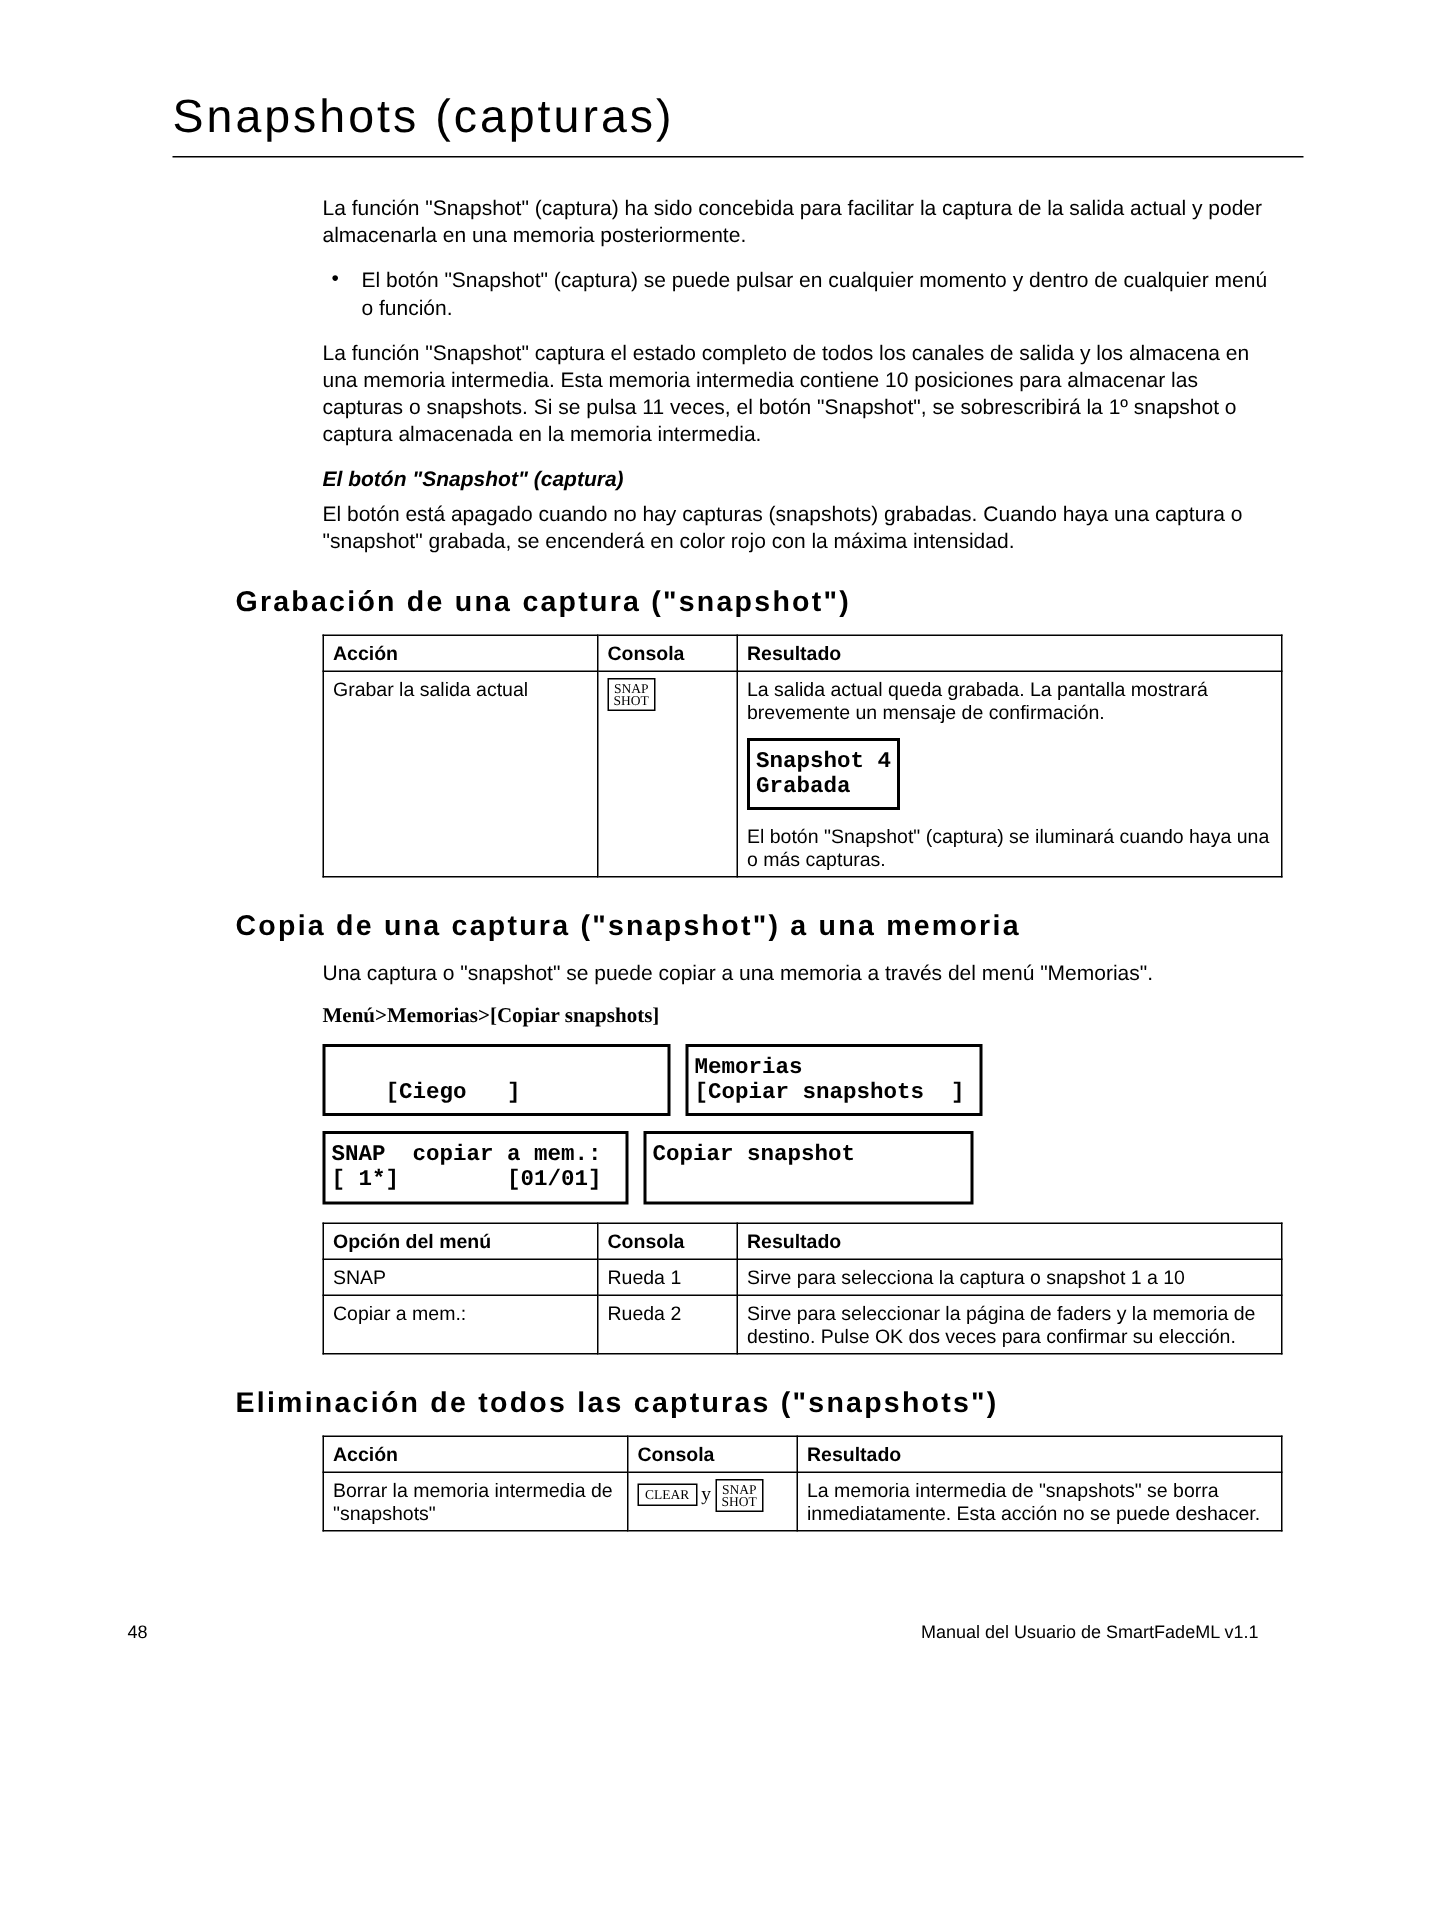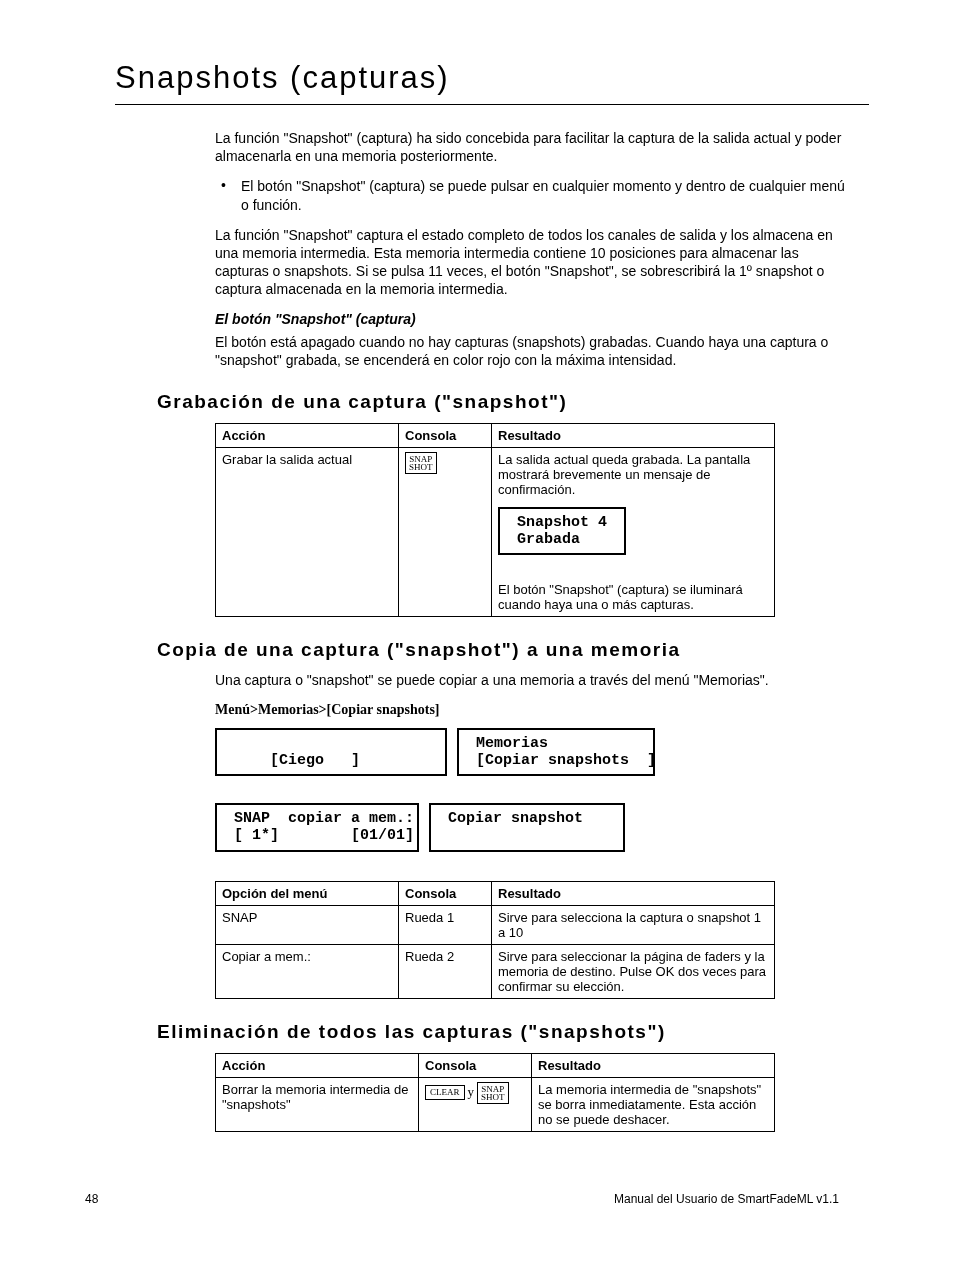--- a/index.html
+++ b/index.html
@@ -57,21 +57,21 @@
   .section-title {
     font-size: 19px;
     font-weight: bold;
     letter-spacing: 1.5px;
     margin: 22px 0 10px 72px;
   }
   
   table.data {
     border-collapse: collapse;
     margin-left: 130px;
-    width: 560px;
+    width: 640px;
   }
   table.data th, table.data td {
     border: 1px solid #000;
     font-size: 13px;
     text-align: left;
     vertical-align: top;
     padding: 4px 6px;
   }
   table.data th {
     font-weight: bold;
@@ -93,28 +93,28 @@
     padding: 2px 4px;
     background: #fff;
     vertical-align: middle;
   }
   .keybtn-2line { line-height: 8px; padding: 2px 3px; }
   .keybtn span { display:block; }
   
   .lcd {
     display: inline-block;
     border: 2px solid #000;
-    padding: 5px 17px;
+    padding: 5px 4px;
     font-family: "Courier New", monospace;
     font-size: 15px;
     font-weight: bold;
     line-height: 1.15;
     white-space: pre;
     vertical-align: top;
-    margin: 2px 4px 19px 0;
+    margin: 2px 4px 2px 0;
     min-height: 34px;
     box-sizing: border-box;
   }
   .lcd.small { font-size: 15px; }
   .lcd-row {
     margin-left: 130px;
     margin-bottom: 6px;
     display:flex;
     gap:6px;
   }
@@ -191,21 +191,21 @@
   </div>
   <div class="lcd-row">
     <div class="lcd" style="width:232px"><span></span>
 <span>    [Ciego   ]</span></div>
     <div class="lcd" style="width:198px"><span>Memorias</span>
 <span>[Copiar snapshots  ]</span></div>
   </div>
   <div class="lcd-row">
     <div class="lcd" style="width:204px"><span>SNAP  copiar a mem.:</span>
 <span>[ 1*]        [01/01]</span></div>
-    <div class="lcd" style="width:196px"><span>Copiar snapshot</span>
+    <div class="lcd" style="width:220px"><span>Copiar snapshot</span>
 <span> </span></div>
   </div>
 
   <table class="data" style="margin-top:10px">
     <tbody>
         <tr>
       <th class="col-accion">Opción del menú</th>
       <th class="col-consola">Consola</th>
       <th class="col-result">Resultado</th>
     </tr>

